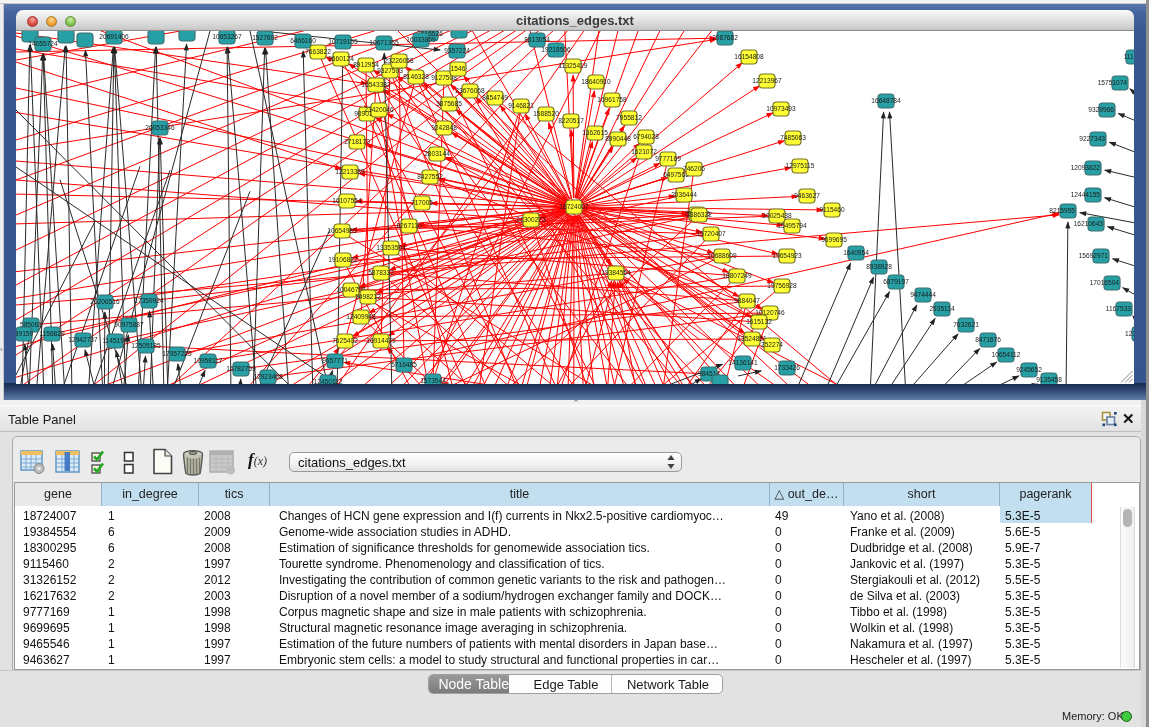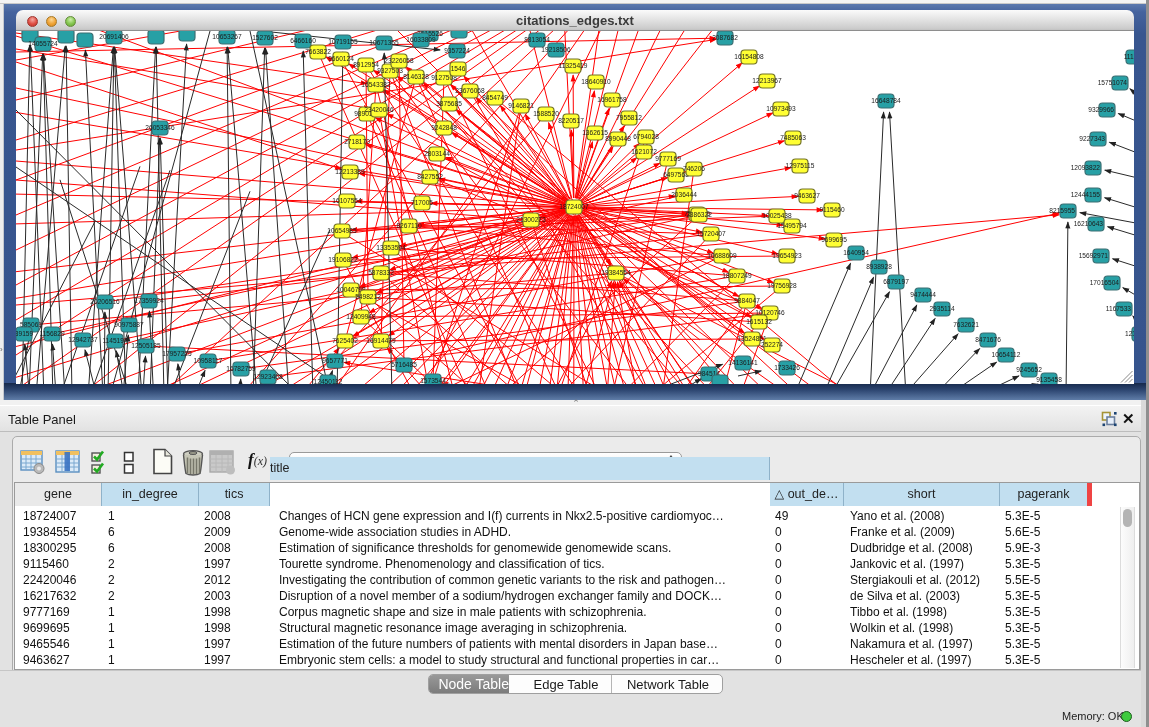--- a/index.html
+++ b/index.html
@@ -671,53 +671,53 @@
 <div class="abs" style="left:298px;top:455px;font-size:13px;color:#111">citations_edges.txt</div>
 <svg class="abs" style="left:666px;top:455px" width="10" height="14" viewBox="0 0 10 14">
     <path d="M5 0 L8.6 5 H1.4 z" fill="#444"></path>
     <path d="M5 14 L8.6 9 H1.4 z" fill="#444"></path>
   </svg>
 
 <div class="abs" style="left:14px;top:482px;width:1126px;height:188px;background:#fff;border:1px solid #9a9a9a"></div>
 <div class="abs" style="left:15px;top:483px;width:87px;height:23px;background:#E9E9E9;border-right:1px solid #8fb2c9;font-size:12.5px;color:#222;text-align:center;line-height:23px;overflow:hidden">gene</div>
 <div class="abs" style="left:102px;top:483px;width:97px;height:23px;background:#C2DFF0;border-right:1px solid #8fb2c9;font-size:12.5px;color:#222;text-align:center;line-height:23px;overflow:hidden">in_degree</div>
 <div class="abs" style="left:199px;top:483px;width:71px;height:23px;background:#C2DFF0;border-right:1px solid #8fb2c9;font-size:12.5px;color:#222;text-align:center;line-height:23px;overflow:hidden">tics</div>
-<div class="abs" style="left:270px;top:457px;width:500px;height:23px;background:#C2DFF0;border-right:1px solid #8fb2c9;font-size:12.5px;color:#222;text-align:left;line-height:23px;overflow:hidden">title</div>
+<div class="abs" style="left:270px;top:483px;width:500px;height:23px;background:#C2DFF0;border-right:1px solid #8fb2c9;font-size:12.5px;color:#222;text-align:center;line-height:23px;overflow:hidden">title</div>
 <div class="abs" style="left:770px;top:483px;width:74px;height:23px;background:#C2DFF0;border-right:1px solid #8fb2c9;font-size:12.5px;color:#222;text-align:center;line-height:23px;overflow:hidden">△ out_de…</div>
 <div class="abs" style="left:844px;top:483px;width:156px;height:23px;background:#C2DFF0;border-right:1px solid #8fb2c9;font-size:12.5px;color:#222;text-align:center;line-height:23px;overflow:hidden">short</div>
-<div class="abs" style="left:1000px;top:483px;width:92px;height:23px;background:#C2DFF0;border-right:5px solid #ef4444;font-size:12.5px;color:#222;text-align:center;line-height:23px;overflow:hidden">pagerank</div>
+<div class="abs" style="left:1000px;top:483px;width:92px;height:40px;background:#C2DFF0;border-right:1px solid #ef4444;font-size:12.5px;color:#222;text-align:center;line-height:23px;overflow:hidden">pagerank</div>
 <div class="cell" style="left:23px;top:509px">18724007</div>
 <div class="cell" style="left:108px;top:509px">1</div>
 <div class="cell" style="left:204px;top:509px">2008</div>
 <div class="cell" style="left:279px;top:509px">Changes of HCN gene expression and I(f) currents in Nkx2.5-positive cardiomyoc…</div>
 <div class="cell" style="left:775px;top:509px">49</div>
 <div class="cell" style="left:850px;top:509px">Yano et al. (2008)</div>
 <div class="cell" style="left:1005px;top:509px">5.3E-5</div>
 <div class="cell" style="left:23px;top:525px">19384554</div>
 <div class="cell" style="left:108px;top:525px">6</div>
 <div class="cell" style="left:204px;top:525px">2009</div>
 <div class="cell" style="left:279px;top:525px">Genome-wide association studies in ADHD.</div>
 <div class="cell" style="left:775px;top:525px">0</div>
 <div class="cell" style="left:850px;top:525px">Franke et al. (2009)</div>
 <div class="cell" style="left:1005px;top:525px">5.6E-5</div>
 <div class="cell" style="left:23px;top:541px">18300295</div>
 <div class="cell" style="left:108px;top:541px">6</div>
 <div class="cell" style="left:204px;top:541px">2008</div>
-<div class="cell" style="left:279px;top:541px">Estimation of significance thresholds for genomewide genomewide scans.</div>
+<div class="cell" style="left:279px;top:541px">Estimation of significance thresholds for genomewide association tics.</div>
 <div class="cell" style="left:775px;top:541px">0</div>
 <div class="cell" style="left:850px;top:541px">Dudbridge et al. (2008)</div>
-<div class="cell" style="left:1005px;top:541px">5.9E-3</div>
+<div class="cell" style="left:1005px;top:541px">5.9E-7</div>
 <div class="cell" style="left:23px;top:557px">9115460</div>
 <div class="cell" style="left:108px;top:557px">2</div>
 <div class="cell" style="left:204px;top:557px">1997</div>
 <div class="cell" style="left:279px;top:557px">Tourette syndrome. Phenomenology and classification of tics.</div>
 <div class="cell" style="left:775px;top:557px">0</div>
 <div class="cell" style="left:850px;top:557px">Jankovic et al. (1997)</div>
 <div class="cell" style="left:1005px;top:557px">5.3E-5</div>
-<div class="cell" style="left:23px;top:573px">22420046</div>
+<div class="cell" style="left:23px;top:573px">31326152</div>
 <div class="cell" style="left:108px;top:573px">2</div>
 <div class="cell" style="left:204px;top:573px">2012</div>
 <div class="cell" style="left:279px;top:573px">Investigating the contribution of common genetic variants to the risk and pathogen…</div>
 <div class="cell" style="left:775px;top:573px">0</div>
 <div class="cell" style="left:850px;top:573px">Stergiakouli et al. (2012)</div>
 <div class="cell" style="left:1005px;top:573px">5.5E-5</div>
 <div class="cell" style="left:23px;top:589px">16217632</div>
 <div class="cell" style="left:108px;top:589px">2</div>
 <div class="cell" style="left:204px;top:589px">2003</div>
 <div class="cell" style="left:279px;top:589px">Disruption of a novel member of a sodium/hydrogen exchanger family and DOCK…</div>

